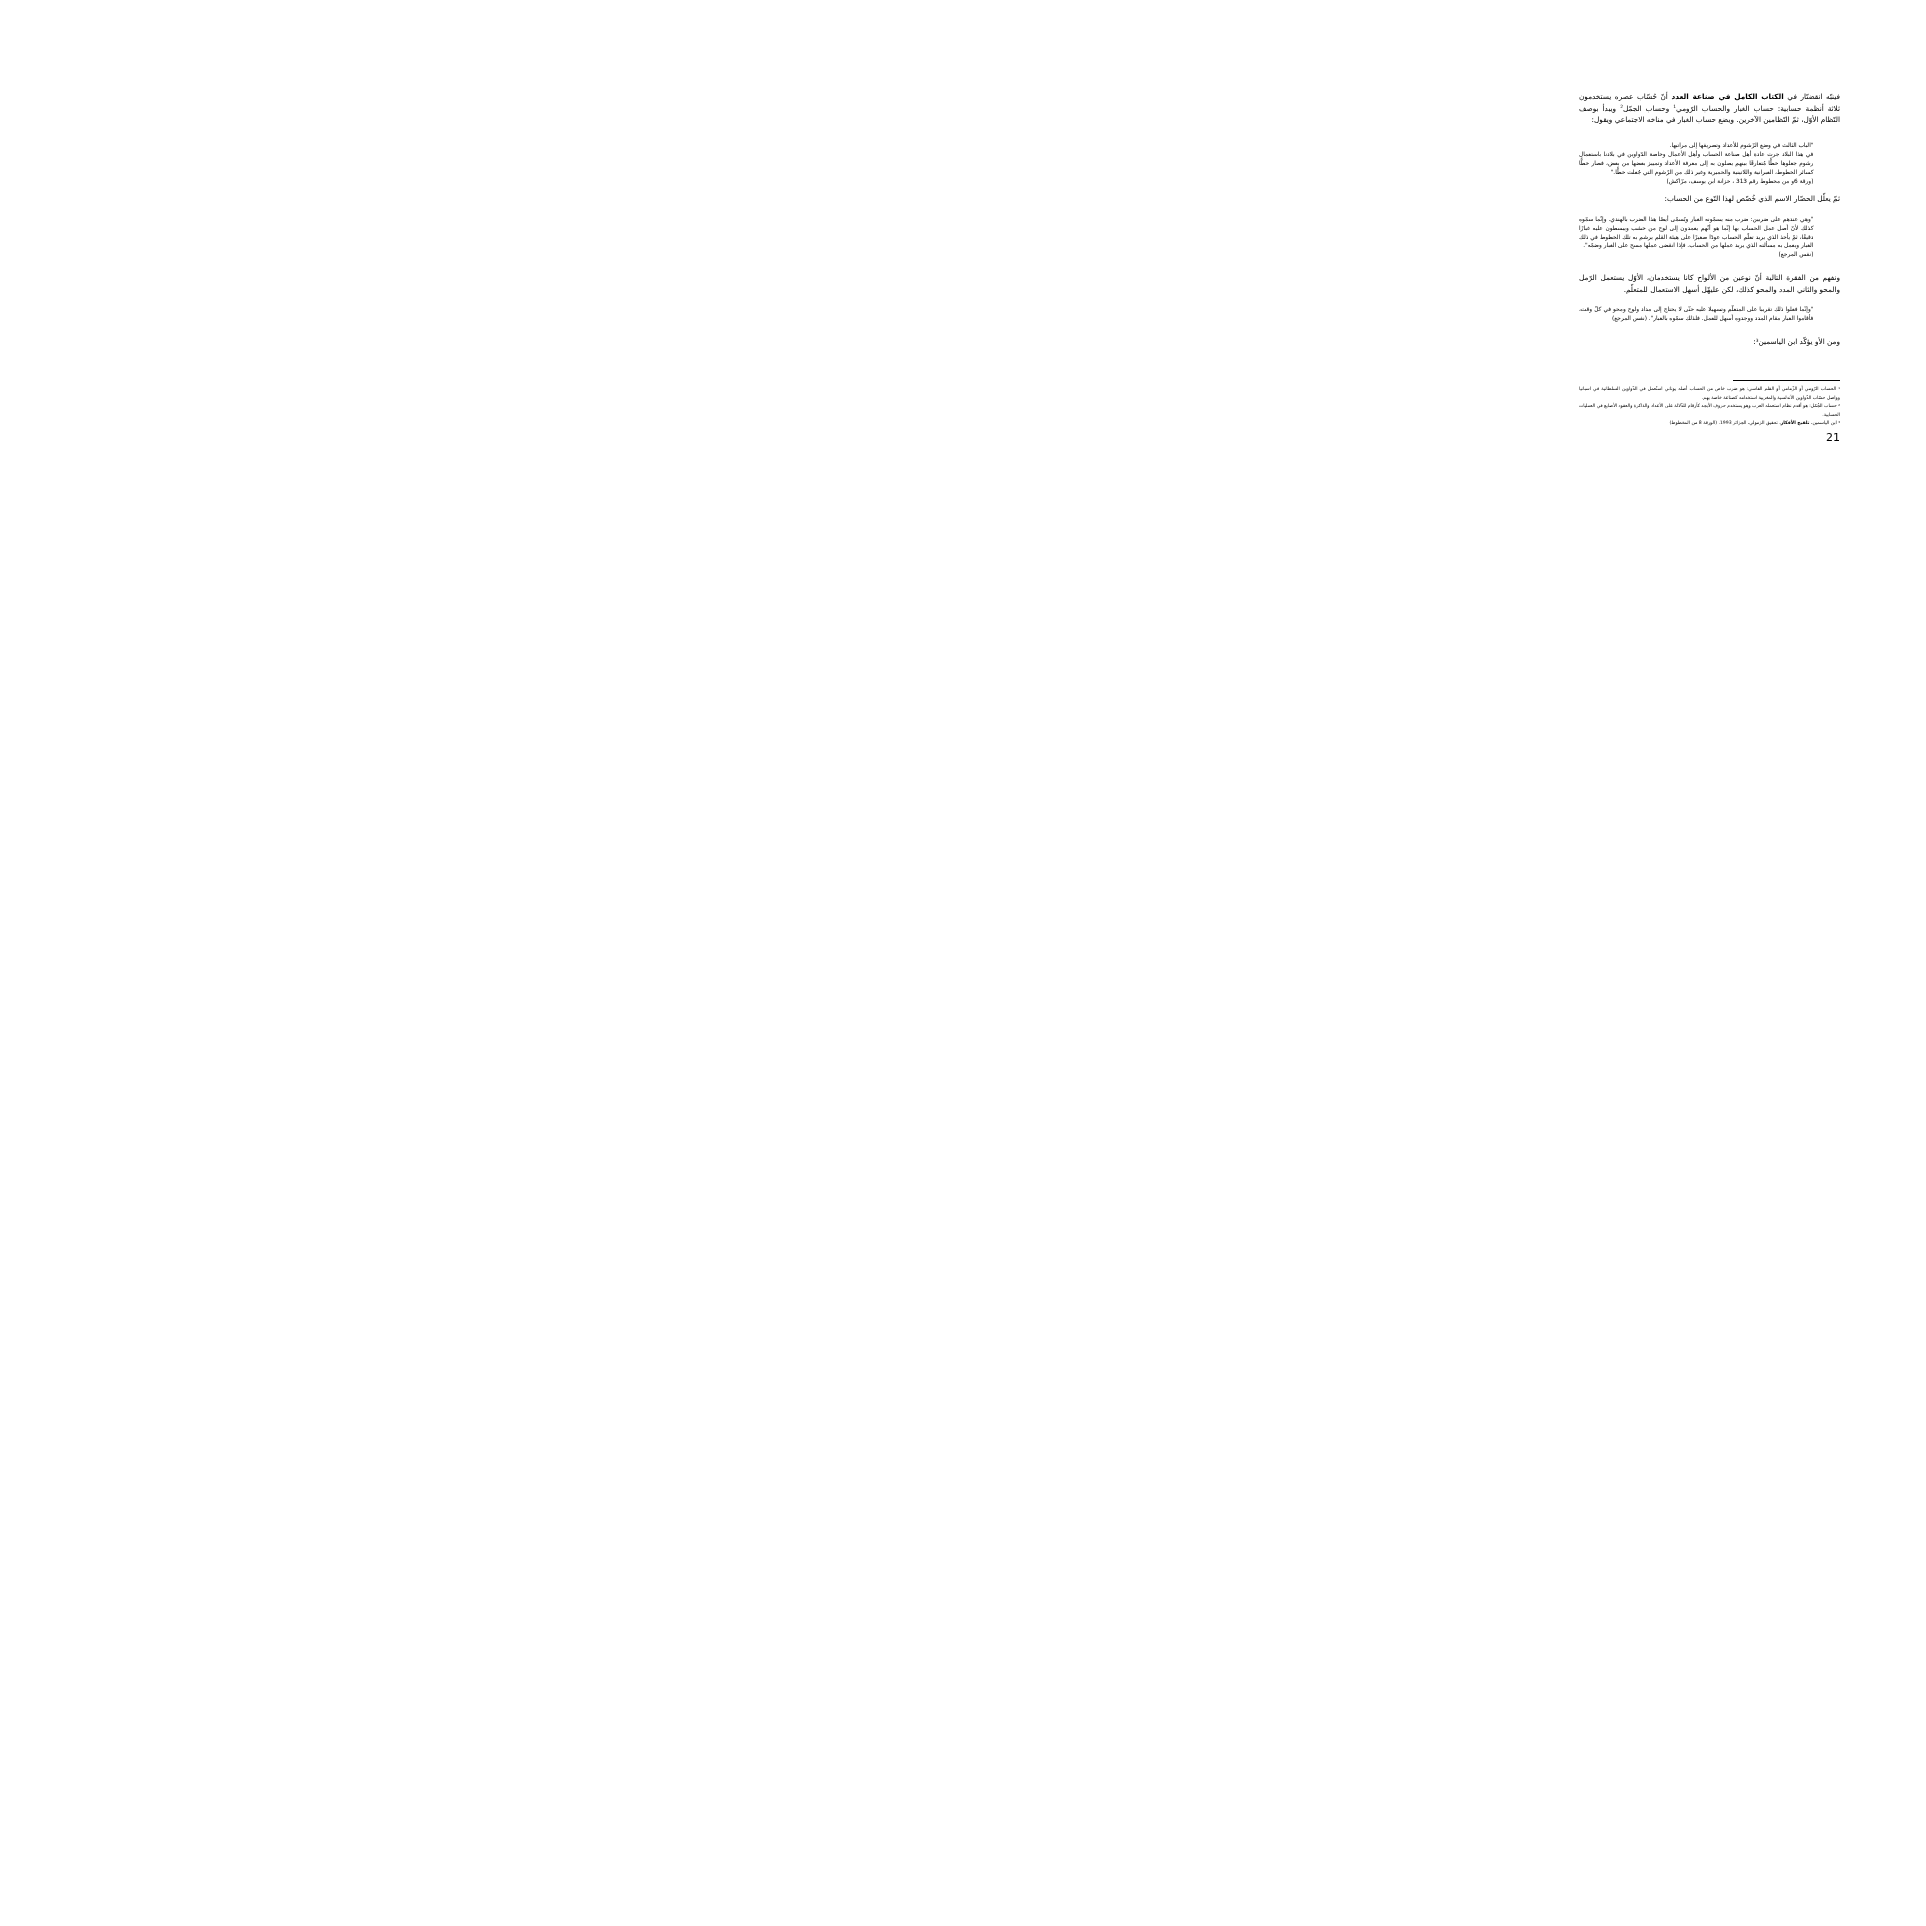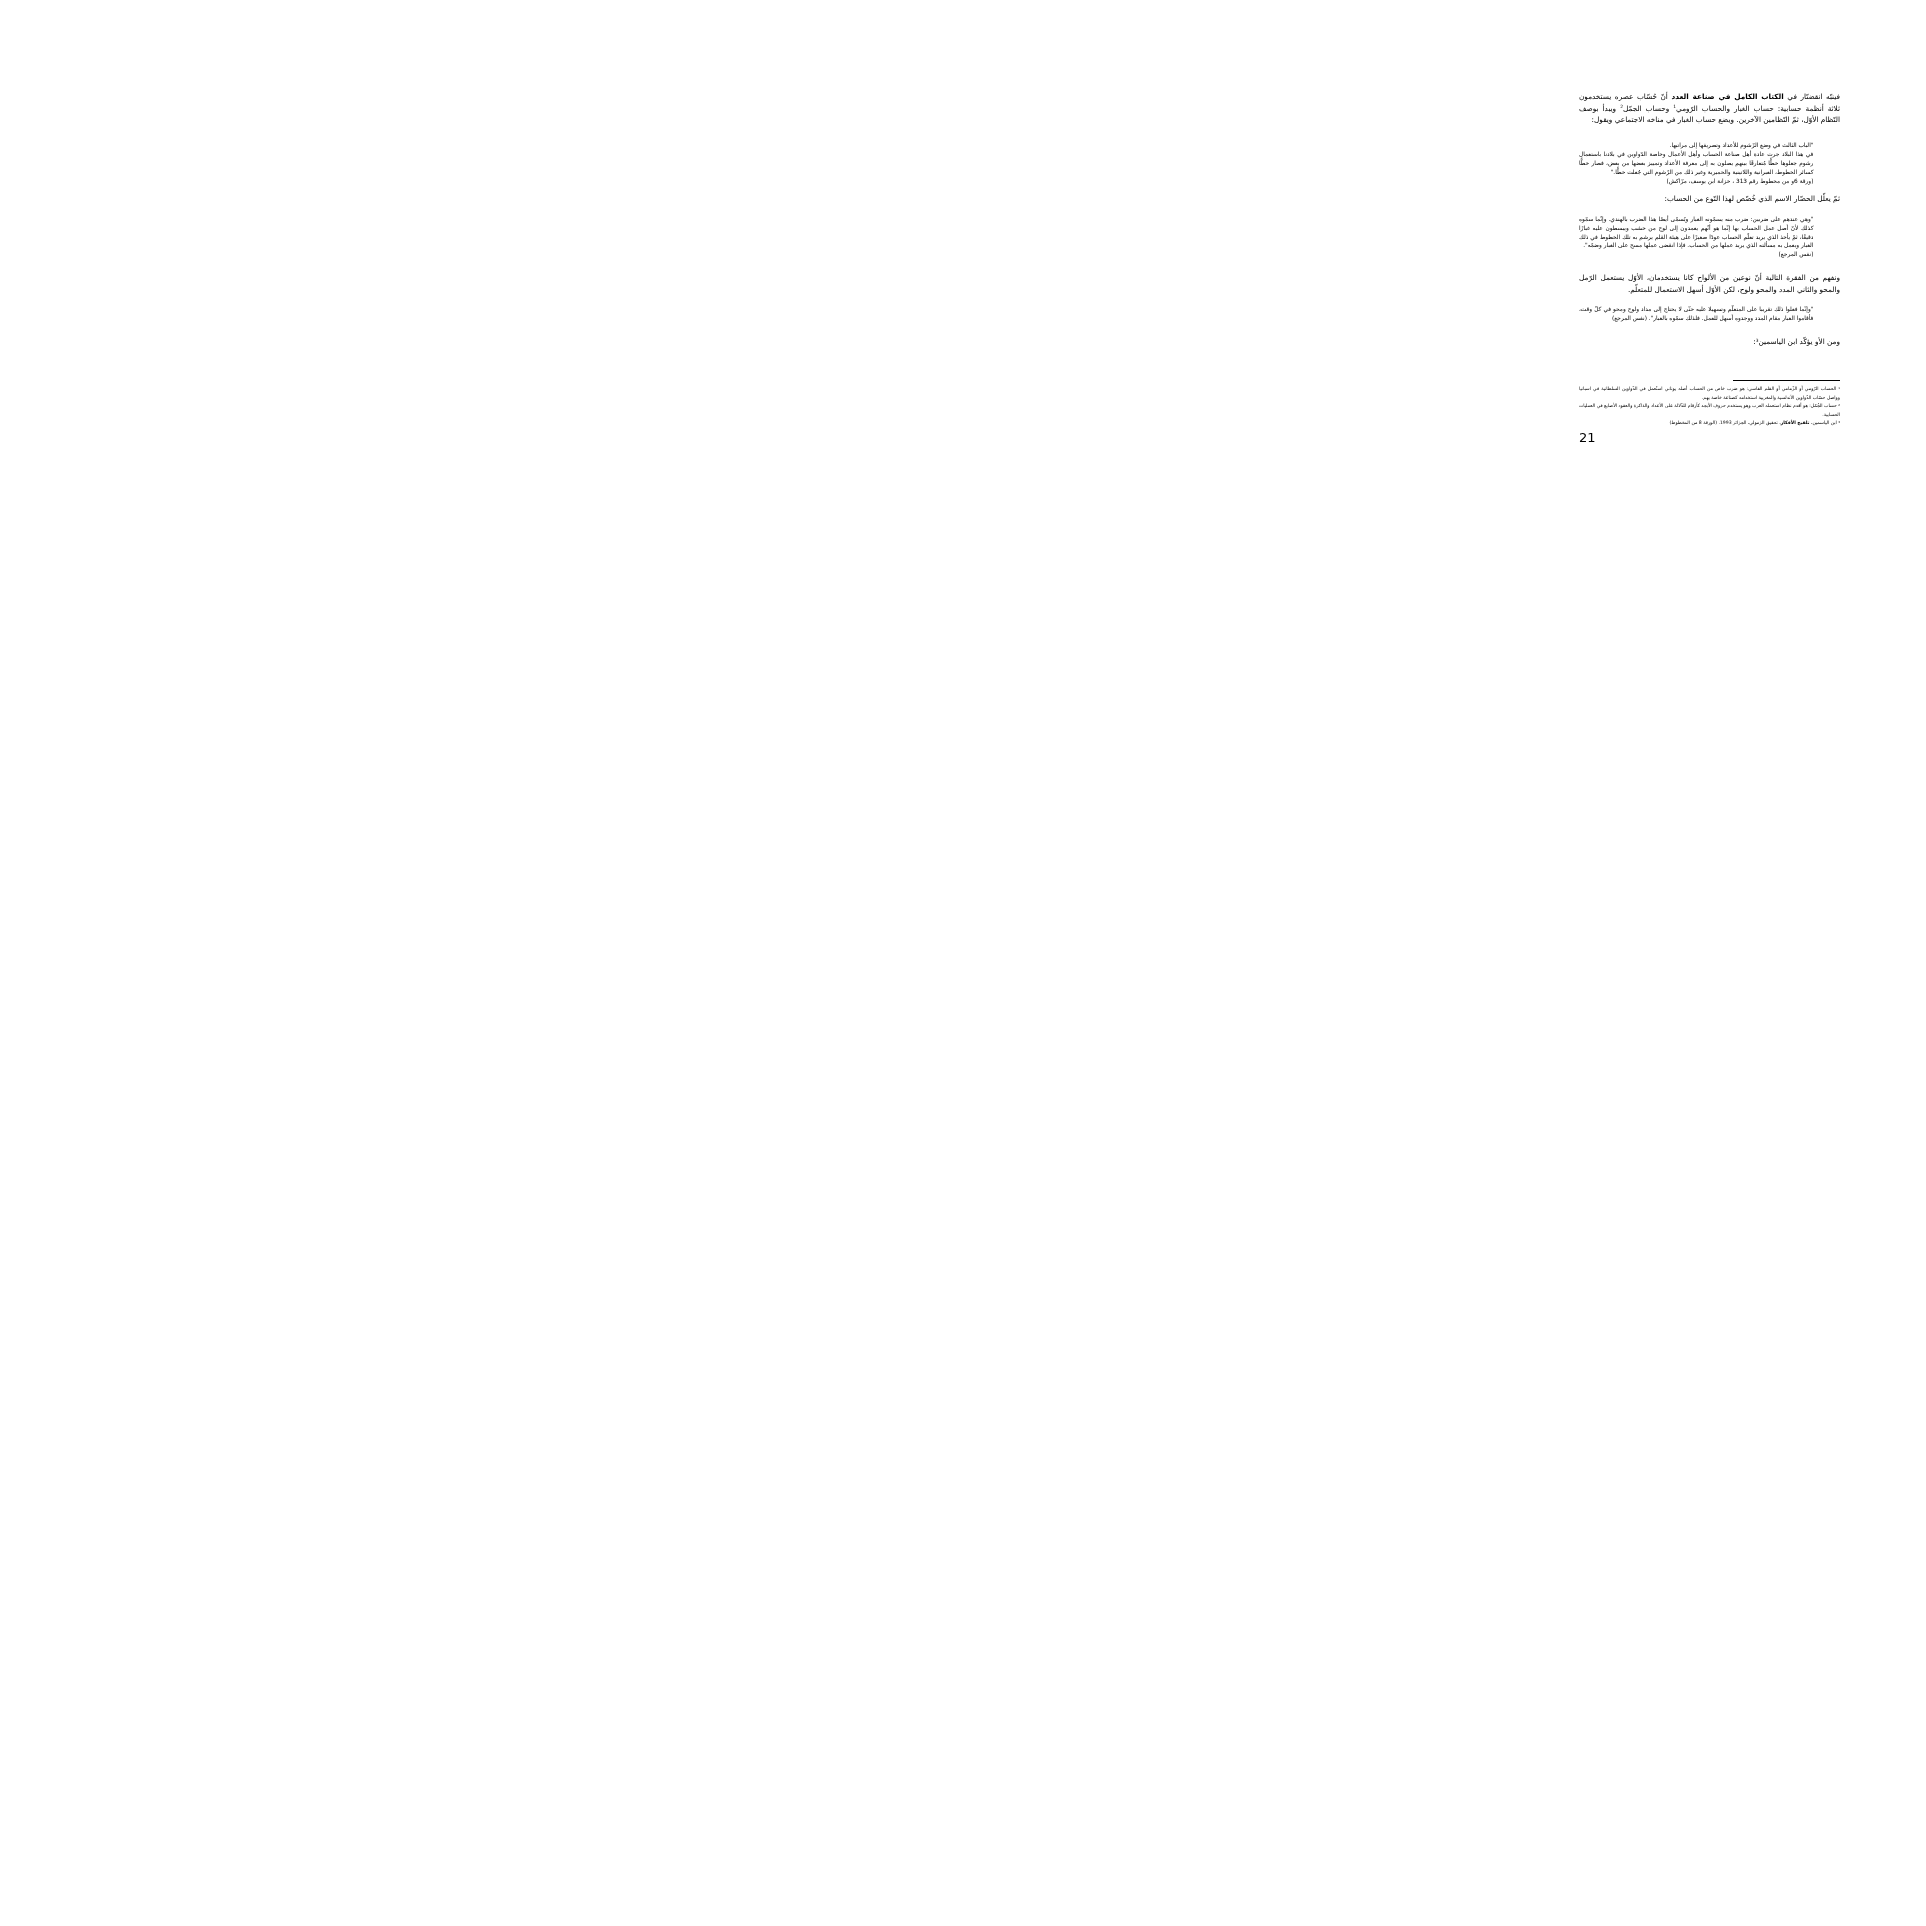--- a/index.html
+++ b/index.html
@@ -29,22 +29,22 @@
   .mt33{margin-top:12.7px;}
   .mt26{margin-top:10px;}
   .mt35{margin-top:13.5px;}
   .fnsep{
     width:107px;height:0.8px;background:#000;
     margin-top:32px;
   }
   .footnotes{font-size:4.6px;line-height:8.5px;margin-top:4.6px;}
   .footnotes p{text-align:justify;}
   .pagenum{
-    text-align:left;
-    font-size:13px;line-height:10px;
+    text-align:right;
+    font-size:11px;line-height:10px;
     margin-top:5.4px;
     direction:ltr;
   }
 </style>
 </head>
 <body>
 
 <div class="page">
   <div class="content">
 
@@ -56,21 +56,21 @@
       <p>(ورقة 6و من مخطوط رقم 313 ، خزانة ابن يوسف، مرّاكش)</p>
     </div>
 
     <p class="main mt56">ثمّ يعلّل الحصّار الاسم الذي خُصّص لهذا النّوع من الحساب:</p>
 
     <div class="quote mt27">
       <p>"وهي عندهم على ضربين: ضرب منه يسمّونه الغبار ويُسمّى أيضًا هذا الضرب بالهندي. وإنّما سمّوه كذلك لأنّ أصل عمل الحساب بها إنّما هو أنّهم يعمدون إلى لوح من خشب ويبسطون عليه غبارًا دقيقًا، ثمّ يأخذ الذي يريد تعلّم الحساب عودًا صغيرًا على هيئة القلم يرشم به تلك الخطوط في ذلك الغبار ويعمل به مسألته الذي يريد عملها من الحساب. فإذا انقضى عملها مسح على الغبار وضمّه".</p>
       <p>(نفس المرجع)</p>
     </div>
 
-    <p class="main mt33">ونفهم من الفقرة التالية أنّ نوعين من الألواح كانا يستخدمان، الأوّل يستعمل الرّمل والمحو والثاني المدد والمحو ولوح، لكن الأوّل أسهل الاستعمال للمتعلّم.</p>
+    <p class="main mt33">ونفهم من الفقرة التالية أنّ نوعين من الألواح كانا يستخدمان، الأوّل يستعمل الرّمل والمحو والثاني المدد والمحو كذلك، لكن عليهّل أسهل الاستعمال للمتعلّم.</p>
 
     <div class="quote mt26">
       <p>"وإنّما فعلوا ذلك تقريبا على المتعلّم وتسهيلا عليه حتّى لا يحتاج إلى مداد ولوح ومحو في كلّ وقت، فأقاموا الغبار مقام المدد ووجدوه أسهل للعمل. فلذلك سمّوه بالغبار". (نفس المرجع)</p>
     </div>
 
     <p class="main mt35"><span>ومن الأو يؤكّد ابن الياسمين</span><sup class="fnref">3</sup><span>:</span></p>
 
     <div class="fnsep"></div>
 
     <div class="footnotes">

